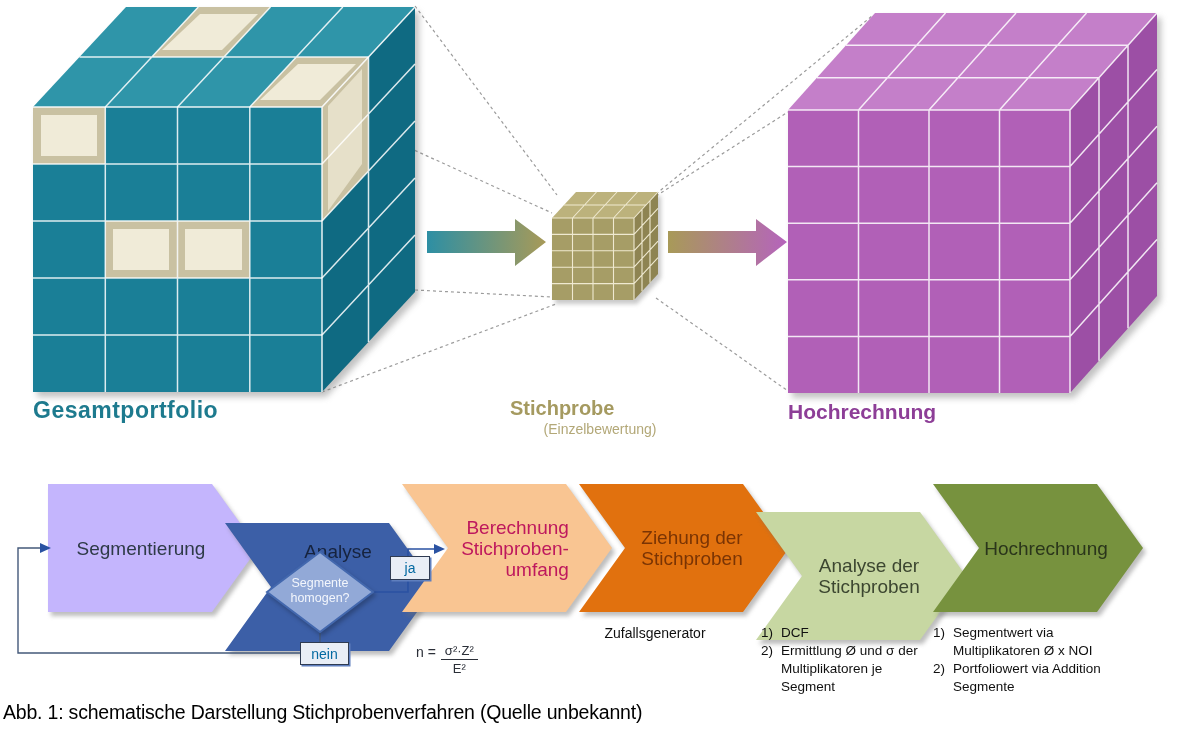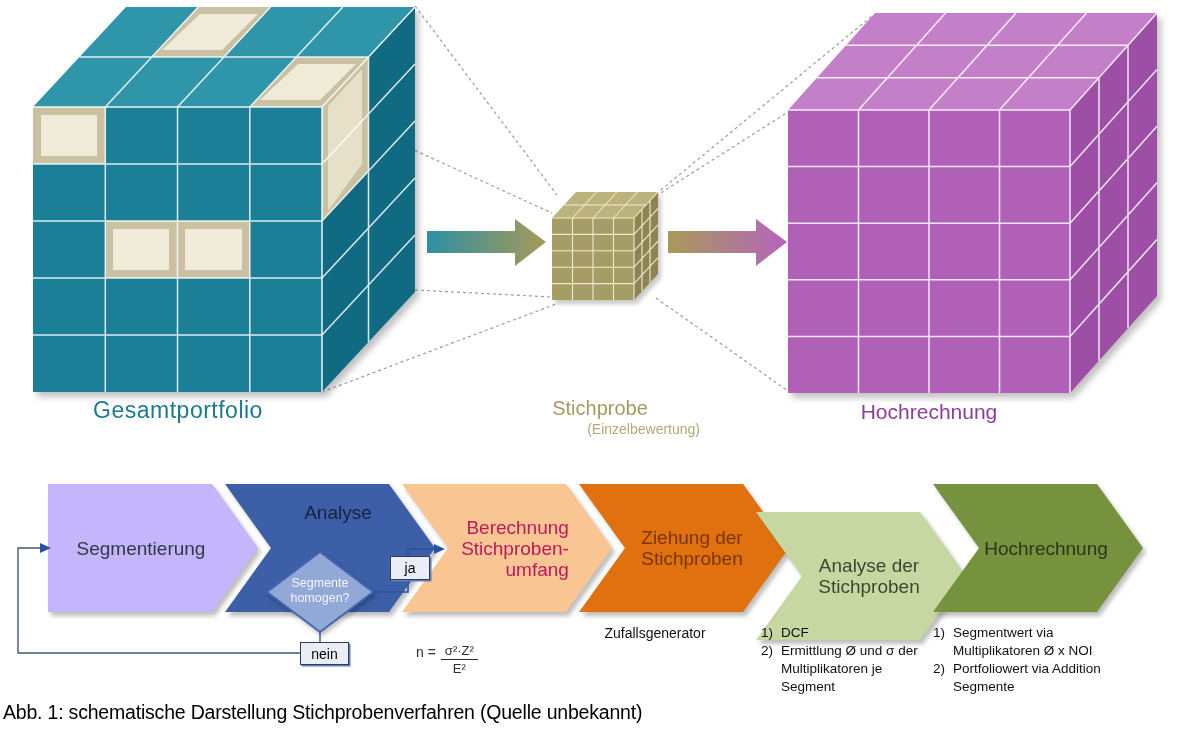--- a/index.html
+++ b/index.html
@@ -1,34 +1,34 @@
 <!DOCTYPE html>
 <html><head>
 <meta charset="utf-8">
 <style>
   html,body{margin:0;padding:0;background:#fff;font-family:"Liberation Sans",sans-serif;}
   #stage{position:relative;width:1177px;height:736px;background:#fff;overflow:hidden;}
   svg{display:block;}
   .abs{position:absolute;}
   
-  .cube-label{position:absolute;font-weight:normal;text-align:center;}
+  .cube-label{position:absolute;font-weight:bold;text-align:left;}
   #label-gesamt{left:33px;top:397px;width:290px;font-size:23px;letter-spacing:.5px;}
   #label-stich{left:510px;top:397px;width:180px;font-size:20px;}
-  #label-stich-sub{left:500px;top:421px;width:200px;font-size:14px;font-weight:normal;text-align:right;position:absolute;}
+  #label-stich-sub{left:500px;top:421px;width:200px;font-size:14px;font-weight:normal;text-align:center;position:absolute;}
   #label-hoch{left:788px;top:400px;width:282px;font-size:21px;}
   
   .chev-wrap{position:absolute;top:484px;width:210px;height:128px;filter:drop-shadow(3px 4px 2px rgba(110,110,110,.45));}
   .chev{width:210px;height:128px;display:flex;align-items:center;justify-content:center;text-align:center;
         font-size:19px;line-height:21px;white-space:pre-line;font-weight:normal;}
   .chev-flat{clip-path:polygon(0 0,164px 0,210px 64px,164px 128px,0 128px);padding:0 38px 0 14px;box-sizing:border-box;}
   .chev-notch{clip-path:polygon(0 0,164px 0,210px 64px,164px 128px,0 128px,46px 64px);padding:0 36px 0 52px;box-sizing:border-box;}
   .chev-top{align-items:flex-start;padding-top:18px;}
   
   .cond-box{position:absolute;background:#E9EEF6;border:1px solid #2F3B52;display:flex;align-items:center;justify-content:center;
-            font-size:14px;color:#000000;box-shadow:1.5px 1.5px 0 #5F7FBE;z-index:6;}
+            font-size:14px;color:#0369a1;box-shadow:1.5px 1.5px 0 #5F7FBE;z-index:6;}
   #ja-box{left:390px;top:556px;width:38px;height:22px;}
   #nein-box{left:300px;top:642px;width:47px;height:21px;}
   #diamond-text{position:absolute;left:270px;top:571px;width:100px;height:40px;z-index:6;
                 display:flex;align-items:center;justify-content:center;text-align:center;
                 font-size:12.5px;line-height:15px;color:#F3F6FC;white-space:pre-line;}
   
   #formula{position:absolute;left:416px;top:627px;display:flex;align-items:center;gap:5px;color:#2B2F38;z-index:3;}
   #formula .lhs{font-size:14px;}
   #formula .frac{display:flex;flex-direction:column;align-items:center;font-size:13px;line-height:15px;margin-top:16px;}
   #formula .num{padding:0 4px 1px 4px;border-bottom:1.4px solid #2B2F38;}
@@ -135,21 +135,21 @@
   </svg>
 
   <div class="cube-label" id="label-gesamt" style="color:#1D7A8E;">Gesamtportfolio</div>
   <div class="cube-label" id="label-stich" style="color:#A59A60;">Stichprobe</div>
   <div id="label-stich-sub" style="color:#B3A878;">(Einzelbewertung)</div>
   <div class="cube-label" id="label-hoch" style="color:#8D3E97;">Hochrechnung</div>
 
   <div class="chev-wrap" style="left:48px;">
     <div class="chev chev-flat" style="background: #c4b5fd; color: rgb(46, 58, 71);">Segmentierung</div>
   </div>
-  <div class="chev-wrap" style="left:225px;">
+  <div class="chev-wrap" style="left:225px;margin-top:39px;">
     <div class="chev chev-notch chev-top" style="background: rgb(60, 95, 167); color: rgb(22, 35, 62);">Analyse</div>
   </div>
   <div class="chev-wrap" style="left:402px;">
     <div class="chev chev-notch" style="background: rgb(249, 197, 146); color: #be185d; text-align: right;">Berechnung
 Stichproben-
 umfang</div>
   </div>
   <div class="chev-wrap" style="left:579px;">
     <div class="chev chev-notch" style="background: rgb(225, 113, 14); color: rgb(122, 52, 4);">Ziehung der
 Stichproben</div>

